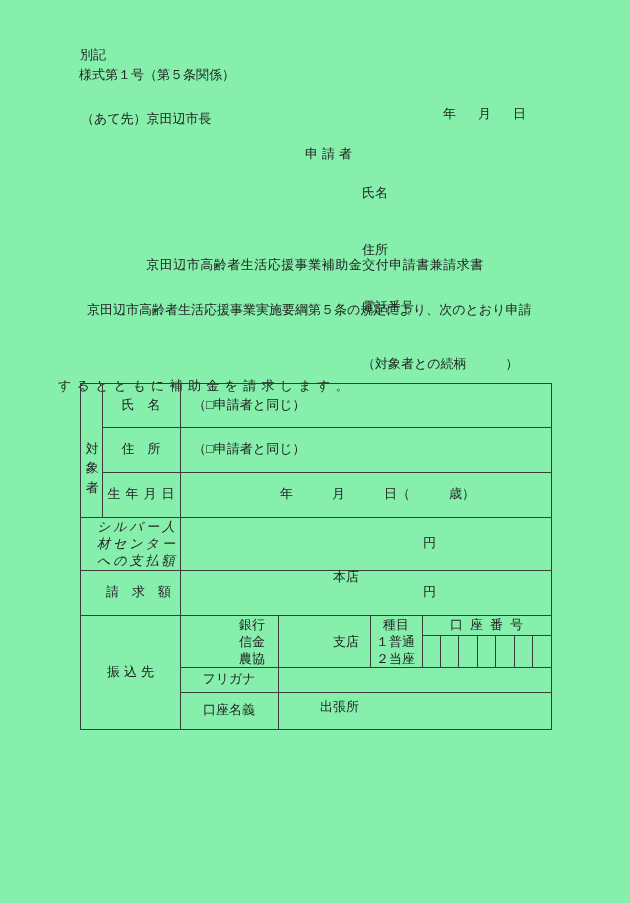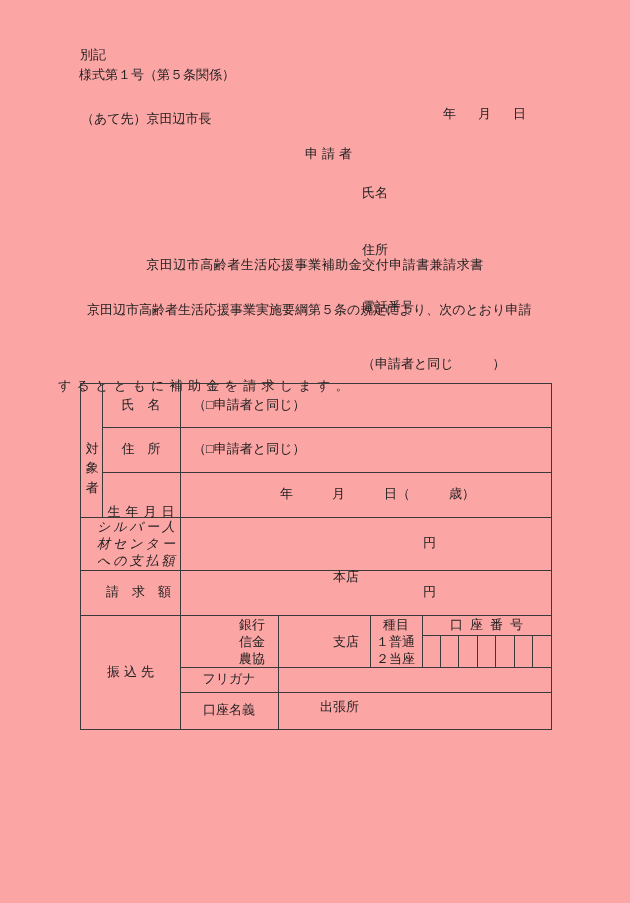--- a/index.html
+++ b/index.html
@@ -1,19 +1,19 @@
 <!DOCTYPE html>
 <html><head>
 <meta charset="utf-8">
 <style>
   html,body{margin:0;padding:0;background:#e9e9e9;}
   .page{
     position:relative;
     width:630px;height:903px;
-    background:#fca5a5;
+    background:#86efac;
     font-family:"Liberation Serif","DejaVu Serif",serif;
     font-size:13px;
     color:#1e1e1e;
     overflow:hidden;
   }
   .abs{position:absolute;white-space:pre;}
   .tbl{position:absolute;left:80px;top:383px;width:472px;height:347px;
        border:1px solid #3a3a3a;box-sizing:border-box;}
   .vline,.hline{position:absolute;background:#3a3a3a;}
   .vline{width:1px;}
@@ -41,21 +41,21 @@
   <div class="abs" style="left:80px;top:46px;">別記</div>
   <div class="abs" style="left:79px;top:66px;">様式第１号（第５条関係）</div>
   <div class="abs" style="left:443px;top:105px;letter-spacing:4.5px;">年　月　日</div>
   <div class="abs" style="left:81px;top:110px;">（あて先）京田辺市長</div>
 
   <div class="abs" style="left:305px;top:145px;letter-spacing:4px;">申請者</div>
   <div class="abs" style="left:362px;top:145px;line-height:19px;">
     <div>氏名</div>
     <div>住所</div>
     <div>電話番号</div>
-    <div>（申請者と同じ　　　）</div>
+    <div>（対象者との続柄　　　）</div>
   </div>
 
   <div class="abs" style="left:0;top:256px;width:630px;text-align:center;letter-spacing:0.5px;white-space:normal;">京田辺市高齢者生活応援事業補助金交付申請書兼請求書</div>
   <div class="abs" style="left:87px;top:301px;">京田辺市高齢者生活応援事業実施要綱第５条の規定により、次のとおり申請</div>
   <div class="abs" style="left:58px;top:331px;letter-spacing:5.3px;margin-top:46px;">するとともに補助金を請求します。</div>
 
   <div class="tbl">
 
     <div class="vline" style="left:21px;top:0;height:133px;"></div>
     <div class="vline" style="left:99px;top:0;height:345px;"></div>
@@ -72,21 +72,21 @@
     <div class="hline" style="left:99px;top:308px;width:371px;"></div>
 
     <div class="cell vert" style="left:0;top:0;width:21px;height:133px;">対象者</div>
 
     <div class="cell center" style="left:21px;top:0;width:78px;height:43px;">氏　名</div>
     <div class="cell" style="left:99px;top:0;width:371px;height:43px;padding-left:13px;">（□申請者と同じ）</div>
 
     <div class="cell center" style="left:21px;top:43px;width:78px;height:45px;">住　所</div>
     <div class="cell" style="left:99px;top:43px;width:371px;height:45px;padding-left:13px;">（□申請者と同じ）</div>
 
-    <div class="cell center ls5" style="left:21px;top:88px;width:78px;height:45px;margin-top:18px;">生年月日</div>
+    <div class="cell center ls5" style="left:21px;top:88px;width:78px;height:45px;">生年月日</div>
     <div class="cell" style="left:99px;top:88px;width:371px;height:45px;padding-left:100px;">年　　　月　　　日（　　　歳）</div>
 
     <div class="colcell" style="left:13px;top:133px;width:99px;height:53px;letter-spacing:3px;line-height:17px;padding-left:3px;font-style:italic;">
       <div>シルバー人</div>
       <div>材センター</div>
       <div>への支払額</div>
     </div>
     <div class="cell" style="left:99px;top:133px;width:371px;height:53px;padding-left:243px;">円</div>
 
     <div class="cell center" style="left:8px;top:186px;width:99px;height:45px;text-align:right;">請　求　額</div>

